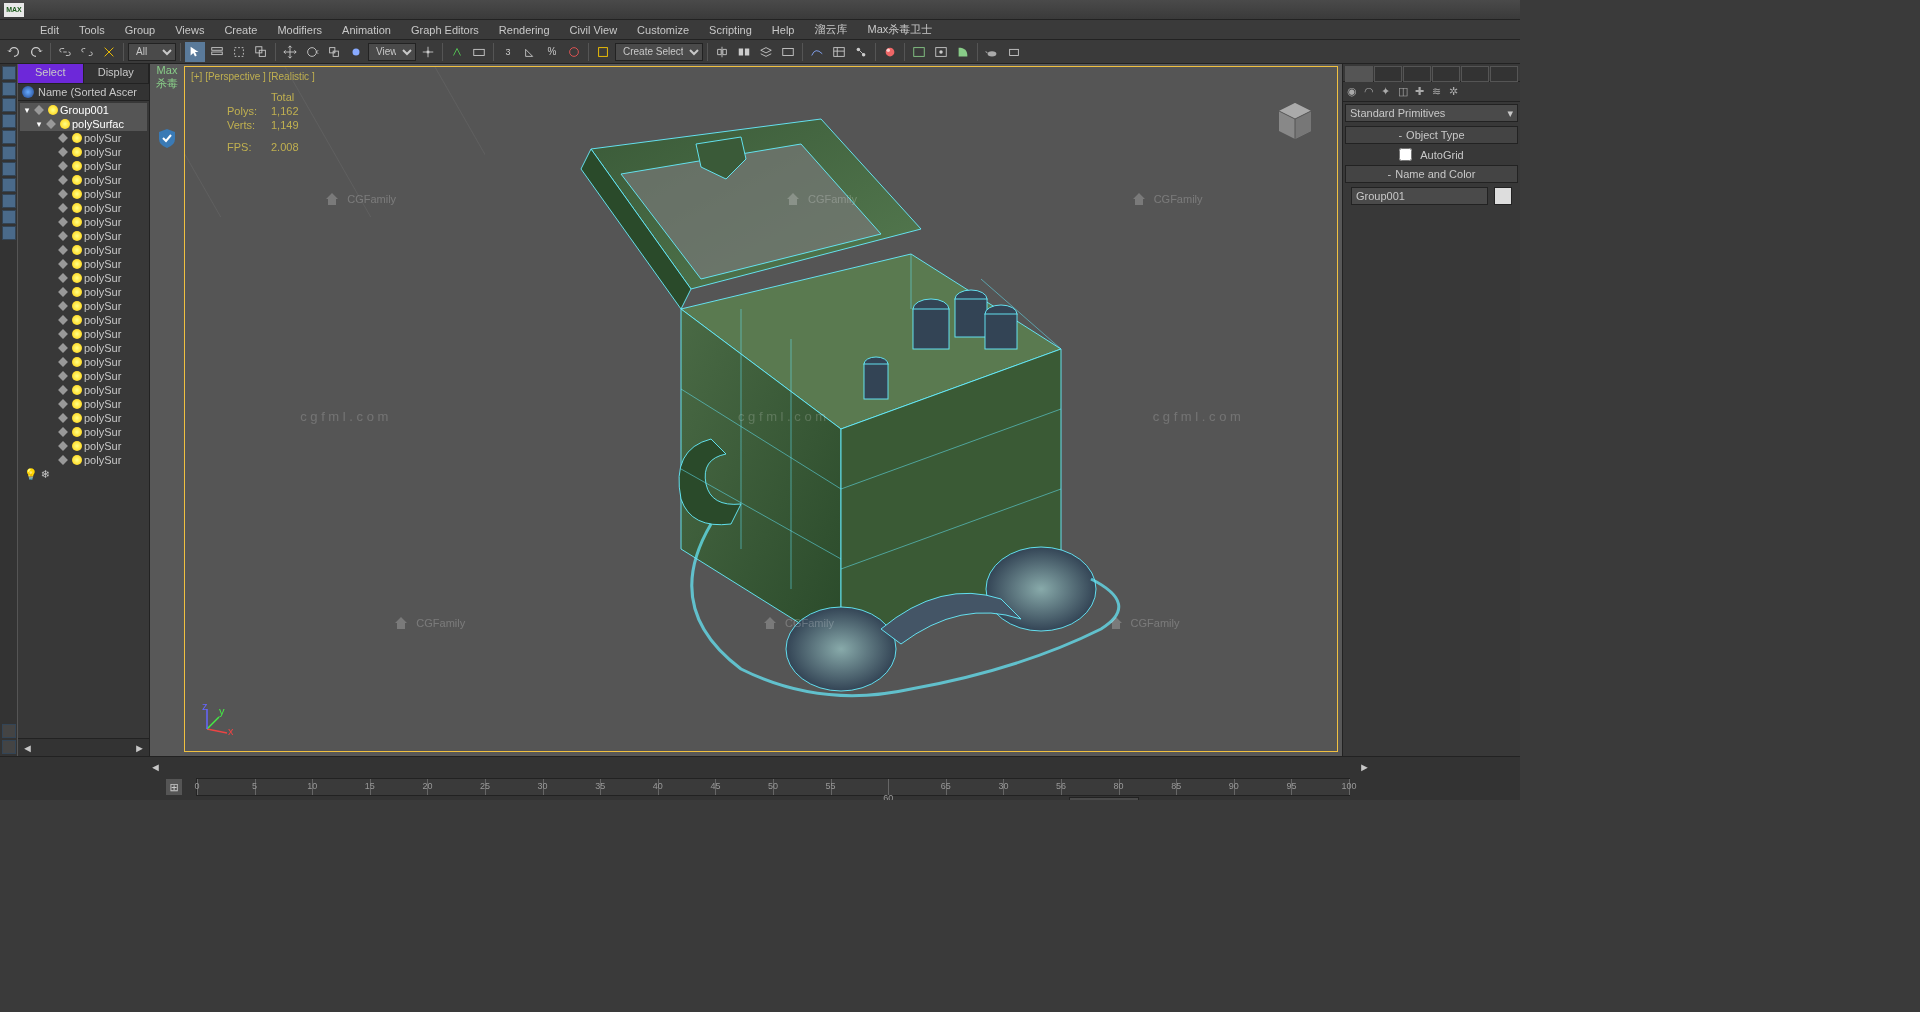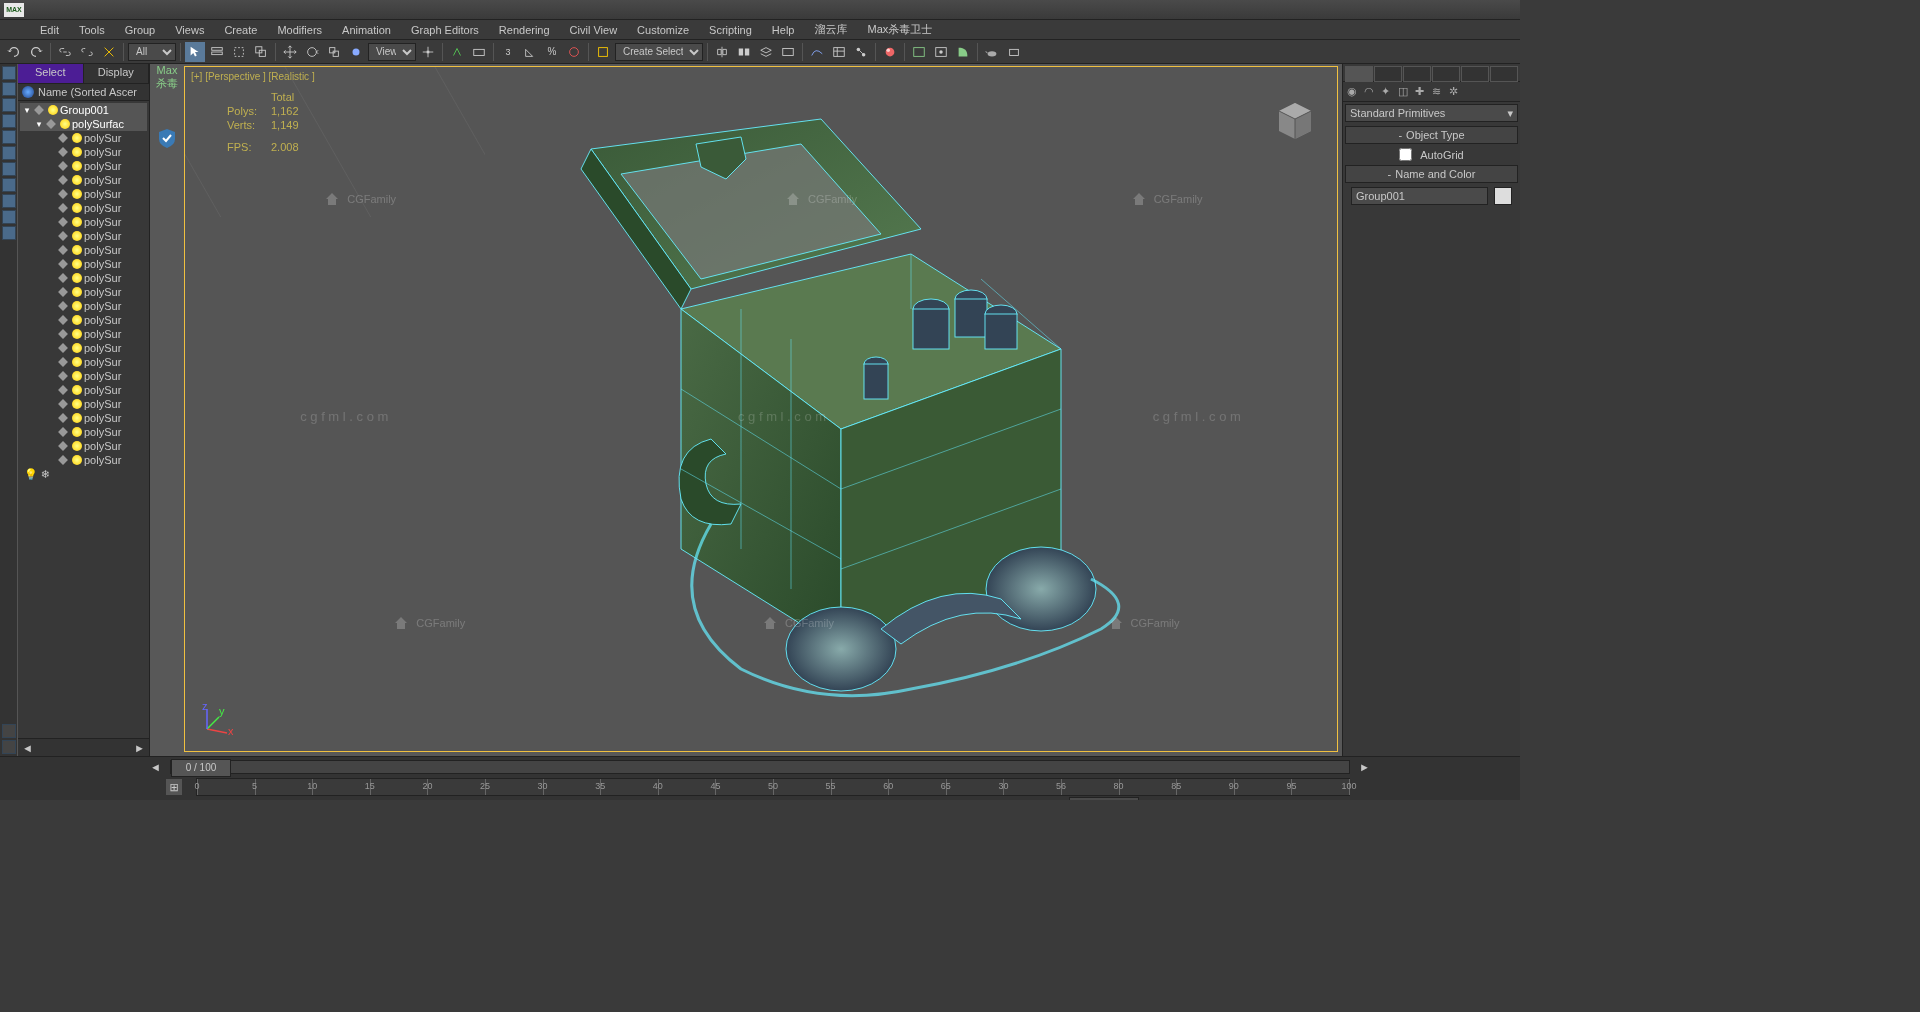--- a/index.html
+++ b/index.html
@@ -10,21 +10,21 @@
 .menu-item{padding:2px 10px;cursor:pointer}
 .toolbar{height:24px;background:#3a3a3a;display:flex;align-items:center;border-bottom:1px solid #222;padding:0 4px;gap:2px}
 .tbtn{width:20px;height:20px;display:flex;align-items:center;justify-content:center;color:#c8c8c8;border:1px solid transparent;cursor:pointer}
 .tbtn svg{width:14px;height:14px}
 .tb-sep{width:1px;height:18px;background:#555;margin:0 2px}
 .tb-dropdown{height:18px;background:#4a4a4a;border:1px solid #222;color:#c8c8c8;font-size:10px;padding:0 3px}
 .main{display:flex;height:692px}
 .left-panel{width:132px;background:#383838;border-right:1px solid #222;display:flex;flex-direction:column}
 .left-tabs{display:flex;height:20px;border-bottom:1px solid #222}
 .left-tab{flex:1;text-align:center;padding:2px;border-right:1px solid #222;background:#333;cursor:pointer}
-.left-tab.active{background:#4c1d95}
+.left-tab.active{background:#6d28d9}
 .scene-head{display:flex;align-items:center;padding:2px 4px;background:#333;border-bottom:1px solid #222}
 .globe-icon{width:12px;height:12px;background:radial-gradient(#6af,#248);border-radius:50%;margin-right:4px}
 .tree{flex:1;overflow:hidden;padding:2px}
 .tree-row{display:flex;align-items:center;padding:1px 2px;white-space:nowrap;cursor:pointer}
 .tree-row.sel{background:#555;color:#fff}
 .tree-toggle{width:10px;text-align:center;font-size:9px}
 .tree-ico{width:10px;height:10px;margin:0 2px}
 .cube-ico{background:#999;transform:rotate(45deg) scale(.7)}
 .bulb-ico{background:radial-gradient(#ff8,#fc0);border-radius:50%}
 .left-icons{width:18px;background:#333;border-right:1px solid #555;display:flex;flex-direction:column;gap:2px;padding:2px}
@@ -687,23 +687,20 @@
     <div style="display:flex;align-items:center;gap:2px;padding:0 4px">
       <input class="name-input" value="Group001" style="">
       <span class="color-swatch"></span>
     </div>
   </div>
 </div>
 
 <div class="timeline">
   <div class="time-slider">
     <span style="position:absolute;left:150px">◄</span>
-    <div class="slider-track">
-      <div class="slider-thumb">0 / 100</div>
-    </div>
     <span style="position:absolute;right:150px">►</span>
   </div>
   <div class="ruler">
     <div style="position:absolute;left:166px;display:flex;gap:2px">
       <div class="tbtn" style="width:16px;height:16px;background:#555">⊞</div>
     </div>
     <div class="ruler-ticks" id="ruler">
         <div class="tick" style="left: 0%;"></div>
         <div class="tick-label" style="left: 0%;">0</div>
         <div class="tick" style="left: 5%;"></div>
@@ -722,21 +719,21 @@
         <div class="tick-label" style="left: 35%;">35</div>
         <div class="tick" style="left: 40%;"></div>
         <div class="tick-label" style="left: 40%;">40</div>
         <div class="tick" style="left: 45%;"></div>
         <div class="tick-label" style="left: 45%;">45</div>
         <div class="tick" style="left: 50%;"></div>
         <div class="tick-label" style="left: 50%;">50</div>
         <div class="tick" style="left: 55%;"></div>
         <div class="tick-label" style="left: 55%;">55</div>
         <div class="tick" style="left: 60%;"></div>
-        <div class="tick-label" style="left: 60%;">60</div>
+        <div class="tick-label" style="left: 60%; margin-top: 12px;">60</div>
         <div class="tick" style="left: 65%;"></div>
         <div class="tick-label" style="left: 65%;">65</div>
         <div class="tick" style="left: 70%;"></div>
         <div class="tick-label" style="left: 70%;">30</div>
         <div class="tick" style="left: 75%;"></div>
         <div class="tick-label" style="left: 75%;">56</div>
         <div class="tick" style="left: 80%;"></div>
         <div class="tick-label" style="left: 80%;">80</div>
         <div class="tick" style="left: 85%;"></div>
         <div class="tick-label" style="left: 85%;">85</div>

